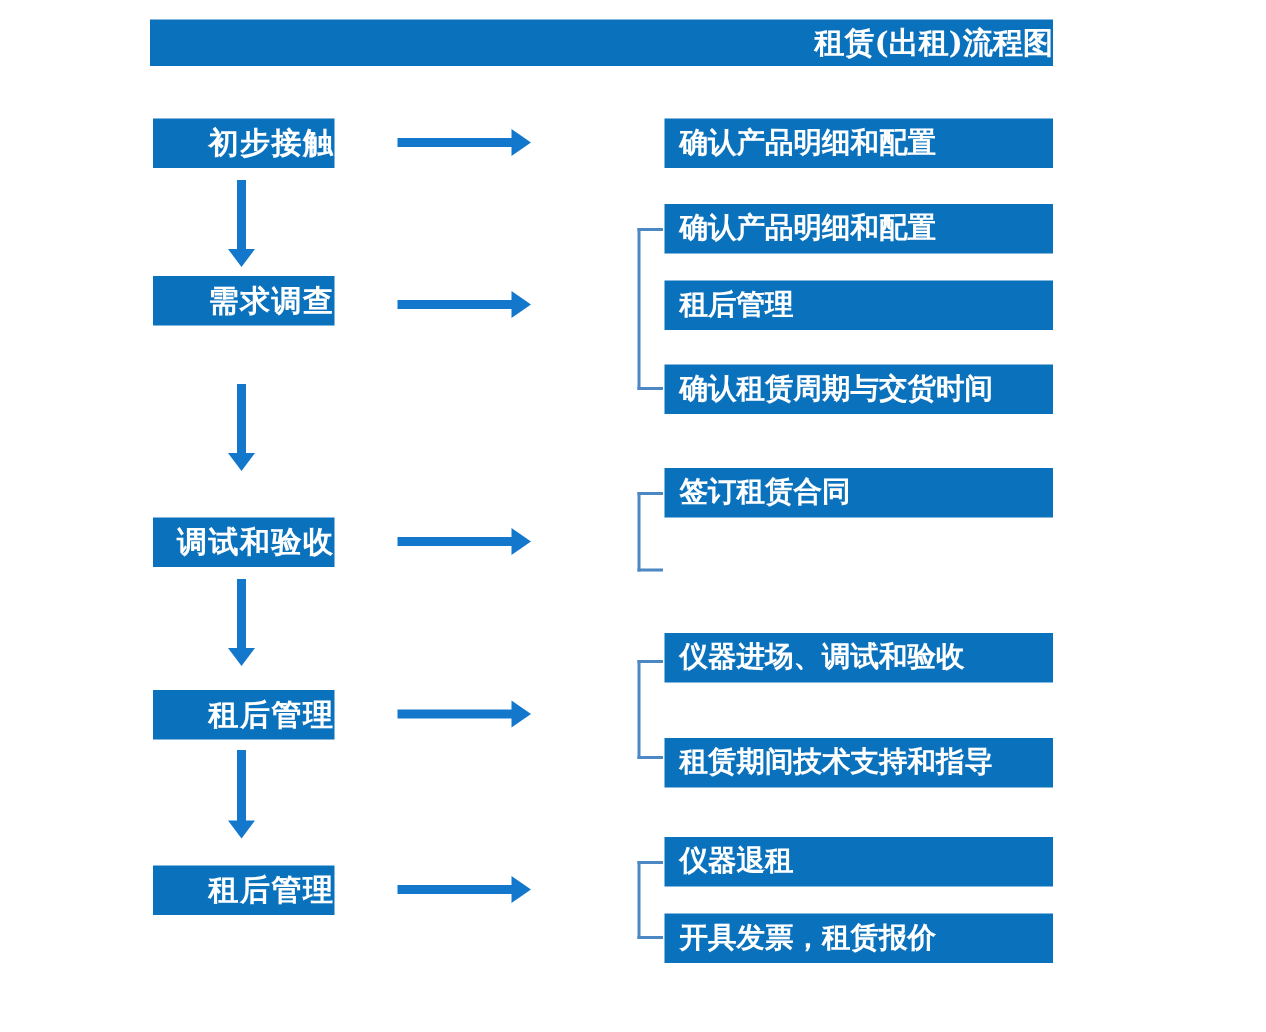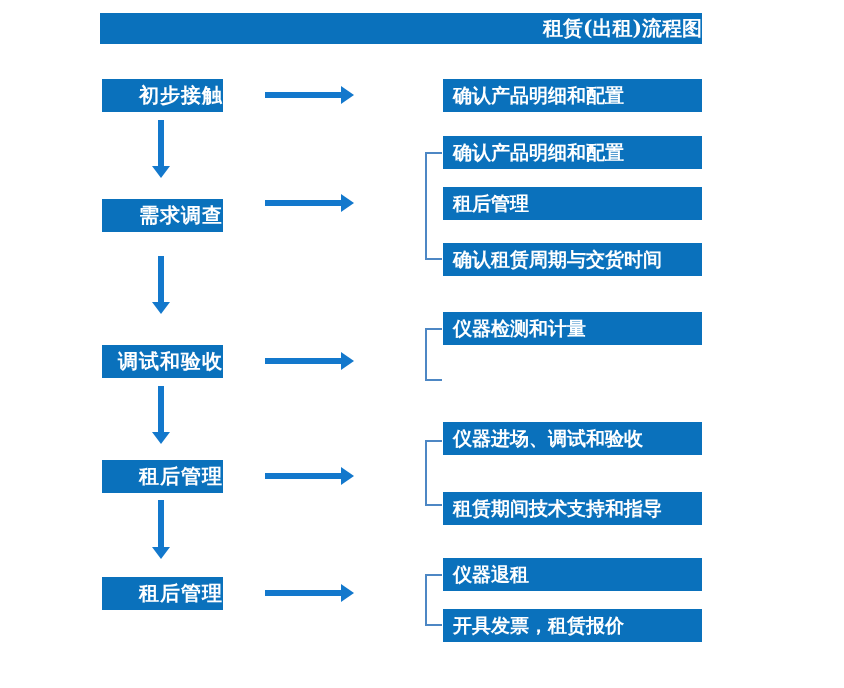--- a/index.html
+++ b/index.html
@@ -111,21 +111,21 @@
   }
 </style>
 </head>
 <body>
 
 <div class="canvas">
 
   <div class="title-banner">租赁(出租)流程图</div>
 
   <div class="lbox" style="top:79px">初步接触</div>
-  <div class="lbox" style="top:199px">需求调查</div>
+  <div class="lbox" style="top:184px">需求调查</div>
   <div class="lbox" style="top:345px">调试和验收</div>
   <div class="lbox" style="top:460px">租后管理</div>
   <div class="lbox" style="top:577px">租后管理</div>
 
   <div class="v-arrow" style="top:120px;height:58px"></div>
   <div class="v-arrow" style="top:256px;height:58px"></div>
   <div class="v-arrow" style="top:386px;height:58px"></div>
   <div class="v-arrow" style="top:500px;height:59px"></div>
 
   <div class="h-arrow" style="top:86px"></div>
@@ -136,19 +136,19 @@
 
   <div class="bracket" style="top:152px;height:108px"></div>
   <div class="bracket" style="top:328px;height:53px"></div>
   <div class="bracket" style="top:440px;height:66px"></div>
   <div class="bracket" style="top:574px;height:52px"></div>
 
   <div class="rbox" style="top:79px">确认产品明细和配置</div>
   <div class="rbox" style="top:136px">确认产品明细和配置</div>
   <div class="rbox" style="top:187px">租后管理</div>
   <div class="rbox" style="top:243px">确认租赁周期与交货时间</div>
-  <div class="rbox" style="top:312px">仪器检测和计量</div>
+  <div class="rbox" style="top:312px">签订租赁合同</div>
   <div class="rbox" style="top:422px">仪器进场、调试和验收</div>
   <div class="rbox" style="top:492px">租赁期间技术支持和指导</div>
   <div class="rbox" style="top:558px">仪器退租</div>
   <div class="rbox" style="top:609px">开具发票，租赁报价</div>
 
 </div>
 
 </body></html>

